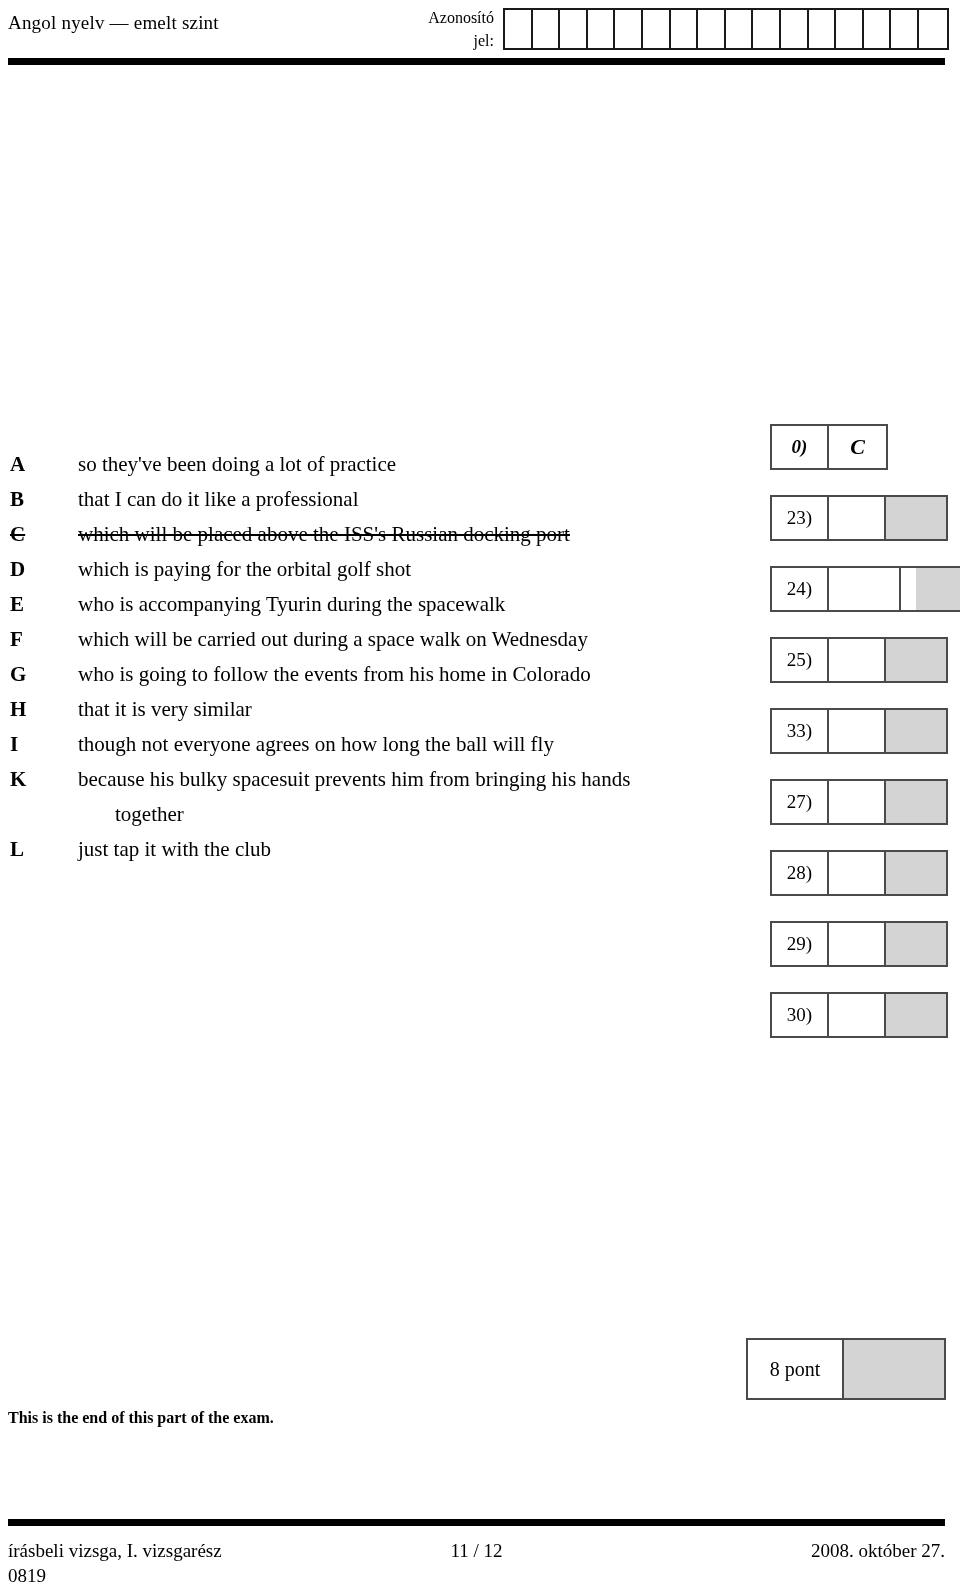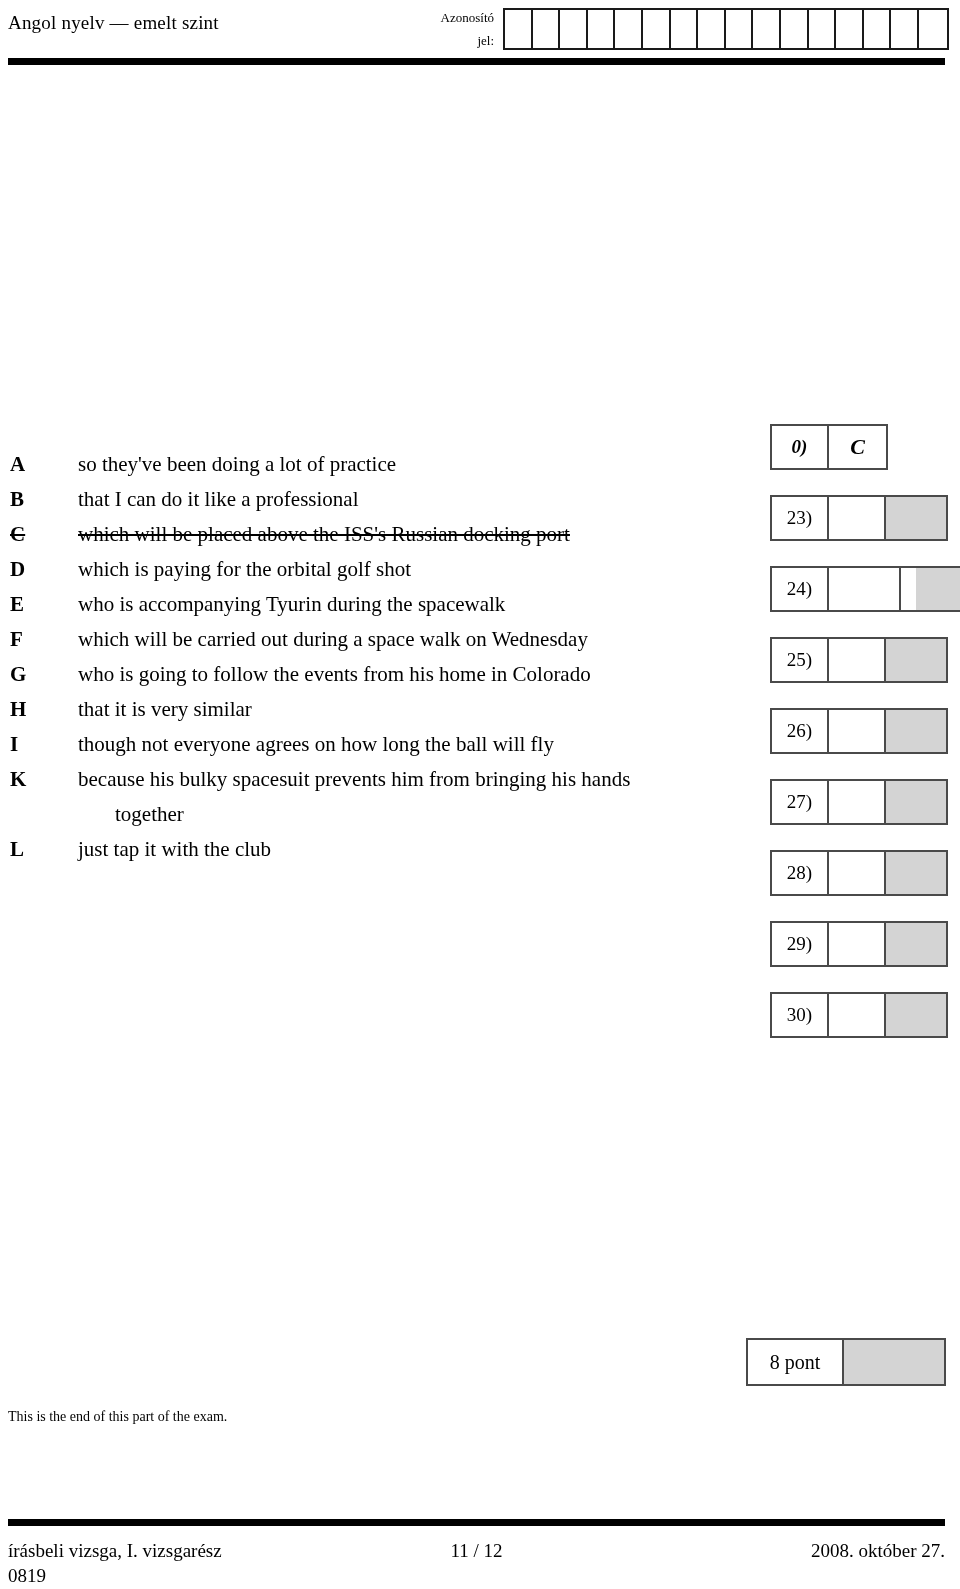--- a/index.html
+++ b/index.html
@@ -27,21 +27,21 @@
     font-size: 19px;
     letter-spacing: 0.2px;
     white-space: nowrap;
   }
   #id-label {
     position: absolute;
     left: 372px;
     top: 6px;
     width: 122px;
     text-align: right;
-    font-size: 13px;
+    font-size: 16px;
     line-height: 23px;
   }
   #id-grid {
     position: absolute;
     left: 503px;
     top: 8px;
     height: 42px;
     display: flex;
     border: 2px solid #1a1a1a;
     box-sizing: border-box;
@@ -136,21 +136,21 @@
     font-weight: bold;
     font-size: 22px;
   }
 
   
   #score-box {
     position: absolute;
     left: 746px;
     top: 1338px;
     display: flex;
-    height: 48px;
+    height: 62px;
     border: 2px solid #4a4a4a;
     box-sizing: border-box;
     background: #ffffff;
   }
   #score-box .score-label {
     width: 96px;
     height: 100%;
     box-sizing: border-box;
     border-right: 2px solid #4a4a4a;
     display: flex;
@@ -162,22 +162,22 @@
     width: 100px;
     height: 100%;
     background: #d4d4d4;
   }
 
   
   #end-note {
     position: absolute;
     left: 8px;
     top: 1409px;
-    font-size: 14px;
-    font-weight: normal;
+    font-size: 16px;
+    font-weight: bold;
     text-align: right;
   }
 
   
   #footer {
     position: absolute;
     left: 8px;
     top: 1538px;
     width: 937px;
     font-size: 19px;
@@ -301,21 +301,21 @@
         <div class="ans-cell num">24)</div>
         <div class="ans-cell ans"></div>
         <div class="ans-cell shaded"></div>
       </div>
       <div class="ans-row" style="top: 213px;">
         <div class="ans-cell num">25)</div>
         <div class="ans-cell ans"></div>
         <div class="ans-cell shaded"></div>
       </div>
       <div class="ans-row" style="top: 284px;">
-        <div class="ans-cell num">26)</div>
+        <div class="ans-cell num">33)</div>
         <div class="ans-cell ans"></div>
         <div class="ans-cell shaded"></div>
       </div>
       <div class="ans-row" style="top: 355px;">
         <div class="ans-cell num">27)</div>
         <div class="ans-cell ans"></div>
         <div class="ans-cell shaded"></div>
       </div>
       <div class="ans-row" style="top: 426px;">
         <div class="ans-cell num">28)</div>

